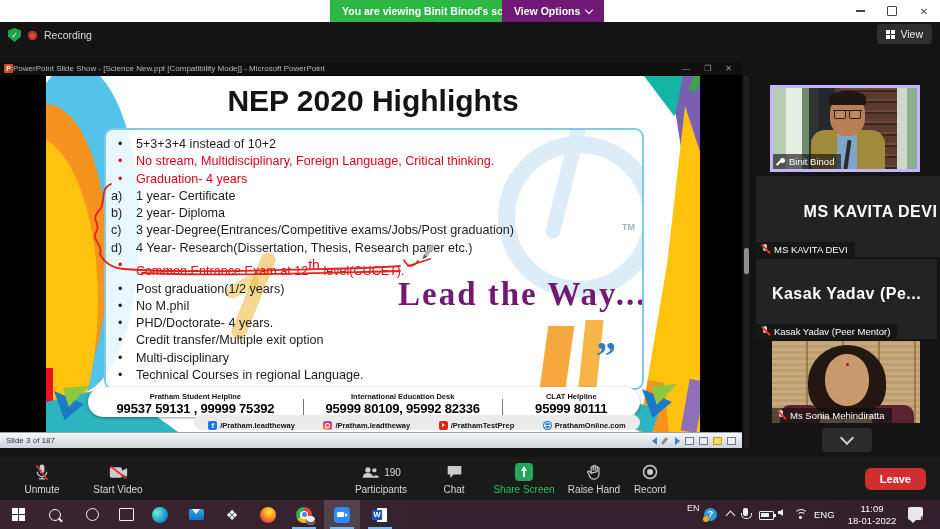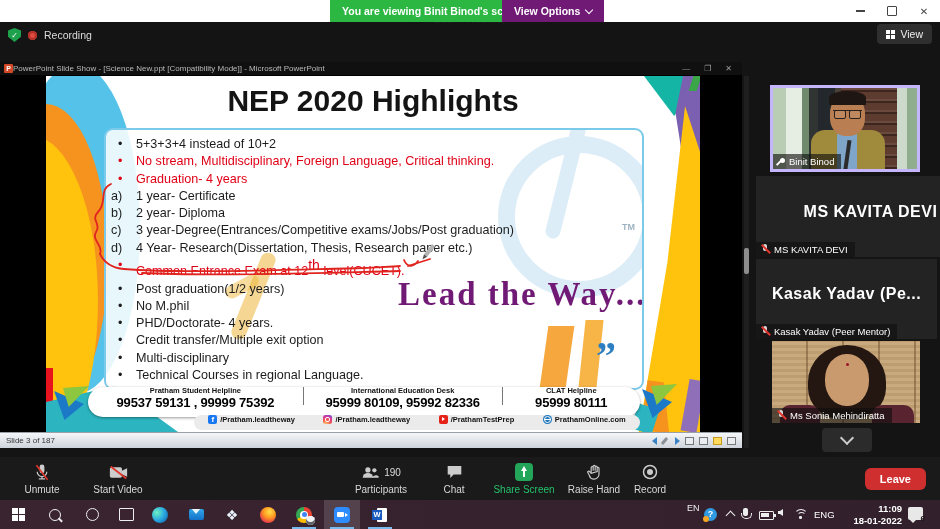--- a/index.html
+++ b/index.html
@@ -72,27 +72,27 @@
   .wm-lead{left:268px;top:146px;font-family:"Liberation Serif",serif;font-weight:bold;font-size:33px;color:#701a75;letter-spacing:2px;white-space:nowrap;margin-left:24px;}
   .wm-tm{left:516px;top:92px;font-size:9px;color:#9fb4c2;font-weight:bold;}
   .wm-gold1{left:140px;top:120px;width:15px;height:92px;background:#edb73a;opacity:.55;border-radius:7px;transform:rotate(22deg);}
   .wm-gold2{left:118px;top:150px;width:36px;height:13px;background:#edb73a;opacity:.5;border-radius:7px;transform:rotate(-28deg);}
   .wm-or1{left:438px;top:196px;width:26px;height:62px;background:#f59d28;opacity:.9;transform:skewX(-8deg);}
   .wm-or2{left:476px;top:190px;width:18px;height:68px;background:#f6ac33;opacity:.9;transform:skewX(-6deg);}
   .wm-quote{left:490px;top:206px;font-size:40px;line-height:1;color:#2d7fc1;font-weight:bold;font-family:"Liberation Serif",serif;z-index:2;}
   
   .anno{position:absolute;left:0;top:0;z-index:7;pointer-events:none;}
   
-  .f-banner{position:absolute;left:42px;top:311px;width:552px;height:30px;background:#fff;border-radius:15px;z-index:5;display:flex;align-items:flex-start;box-shadow:0 1px 3px rgba(0,0,0,.4);}
+  .f-banner{position:absolute;left:42px;top:311px;width:552px;height:30px;background:#fff;border-radius:15px;z-index:5;display:flex;align-items:flex-end;box-shadow:0 1px 3px rgba(0,0,0,.4);}
   .fcol{display:flex;flex-direction:column;align-items:center;justify-content:center;line-height:1.15;}
   .fc1{flex:1.25;} .fc2{flex:1.15;} .fc3{flex:.8;}
   .fdiv{width:1px;height:18px;background:#777;}
   .fl{font-size:7.5px;font-weight:bold;color:#111;}
   .fn{font-size:13px;font-weight:bold;color:#000;letter-spacing:-.2px;}
-  .f-social{position:absolute;left:148px;top:339px;width:446px;height:15px;background:#ebebeb;border-radius:8px;z-index:5;display:flex;align-items:flex-start;justify-content:space-around;font-size:7.5px;font-weight:bold;color:#111;}
+  .f-social{position:absolute;left:148px;top:339px;width:446px;height:15px;background:#ebebeb;border-radius:8px;z-index:5;display:flex;align-items:flex-end;justify-content:space-around;font-size:7.5px;font-weight:bold;color:#111;}
   .sitem{display:flex;align-items:center;gap:3px;}
   .ic{width:9px;height:9px;display:inline-block;position:relative;flex:0 0 auto;}
   .ic-fb{background:#1877f2;border-radius:2px;color:#fff;font-size:8px;font-weight:bold;text-align:center;line-height:9px;}
   .ic-fb::after{content:"f";}
   .ic-ig{background:radial-gradient(circle at 30% 110%,#ffd776 0%,#f5544d 45%,#c837ab 75%,#4c5fd7 100%);border-radius:2.5px;}
   .ic-ig::after{content:"";position:absolute;inset:2px;border:1px solid #fff;border-radius:2px;}
   .ic-yt{background:#e62117;border-radius:2px;}
   .ic-yt::after{content:"";position:absolute;left:3.2px;top:2.4px;border-left:3.5px solid #fff;border-top:2.2px solid transparent;border-bottom:2.2px solid transparent;}
   .ic-gl{background:#1b75bb;border-radius:50%;}
   .ic-gl::before{content:"";position:absolute;inset:1px;border:1px solid #fff;border-radius:50%;}
@@ -185,21 +185,21 @@
   .tr-bat{position:absolute;left:759px;top:11px;width:13px;height:7px;border:1px solid #eee;border-radius:1px;}
   .tr-bat::before{content:"";position:absolute;right:-3px;top:1.5px;width:2px;height:3px;background:#eee;}
   .tr-bat::after{content:"";position:absolute;left:1px;top:1px;width:8px;height:4px;background:#eee;}
   .tr-spk{position:absolute;left:778px;top:9px;width:5px;height:7px;background:#eee;clip-path:polygon(0 30%,40% 30%,100% 0,100% 100%,40% 70%,0 70%);}
   .tr-spk::after{content:"";position:absolute;left:6px;top:0;width:5px;height:7px;border-right:1.5px solid #eee;border-radius:50%;}
   .tr-wifi{position:absolute;left:794px;top:9px;width:12px;height:10px;}
   .tr-wifi i{position:absolute;border:1.2px solid transparent;border-top-color:#eee;border-radius:50%;}
   .tr-wifi .w1{left:0;top:0;width:12px;height:12px;} .tr-wifi .w2{left:2.5px;top:3px;width:7px;height:7px;}
   .tr-wifi::after{content:"";position:absolute;left:5px;top:7px;width:2.5px;height:2.5px;border-radius:50%;background:#eee;}
   .tray-eng{position:absolute;left:814px;top:9px;font-size:9.5px;color:#fff;}
-  .tray-time{position:absolute;left:842px;top:3px;width:60px;text-align:right;color:#fff;font-size:9.5px;line-height:11.5px;font-weight:bold;}
+  .tray-time{position:absolute;left:842px;top:3px;width:60px;text-align:center;color:#fff;font-size:9.5px;line-height:11.5px;}
   .tray-notif{position:absolute;left:908px;top:7px;width:15px;height:13px;background:#e8e8e8;border-radius:2px;}
   .tray-notif::after{content:"";position:absolute;left:2px;bottom:-3px;border-left:3px solid transparent;border-right:3px solid transparent;border-top:3px solid #e8e8e8;}
   .notif-badge{position:absolute;right:-2px;bottom:-3px;color:#1b1b1b;font-size:8px;font-weight:bold;}
 </style>
 </head>
 <body>
 
 <div id="app">
 
   <div class="titlebar">

